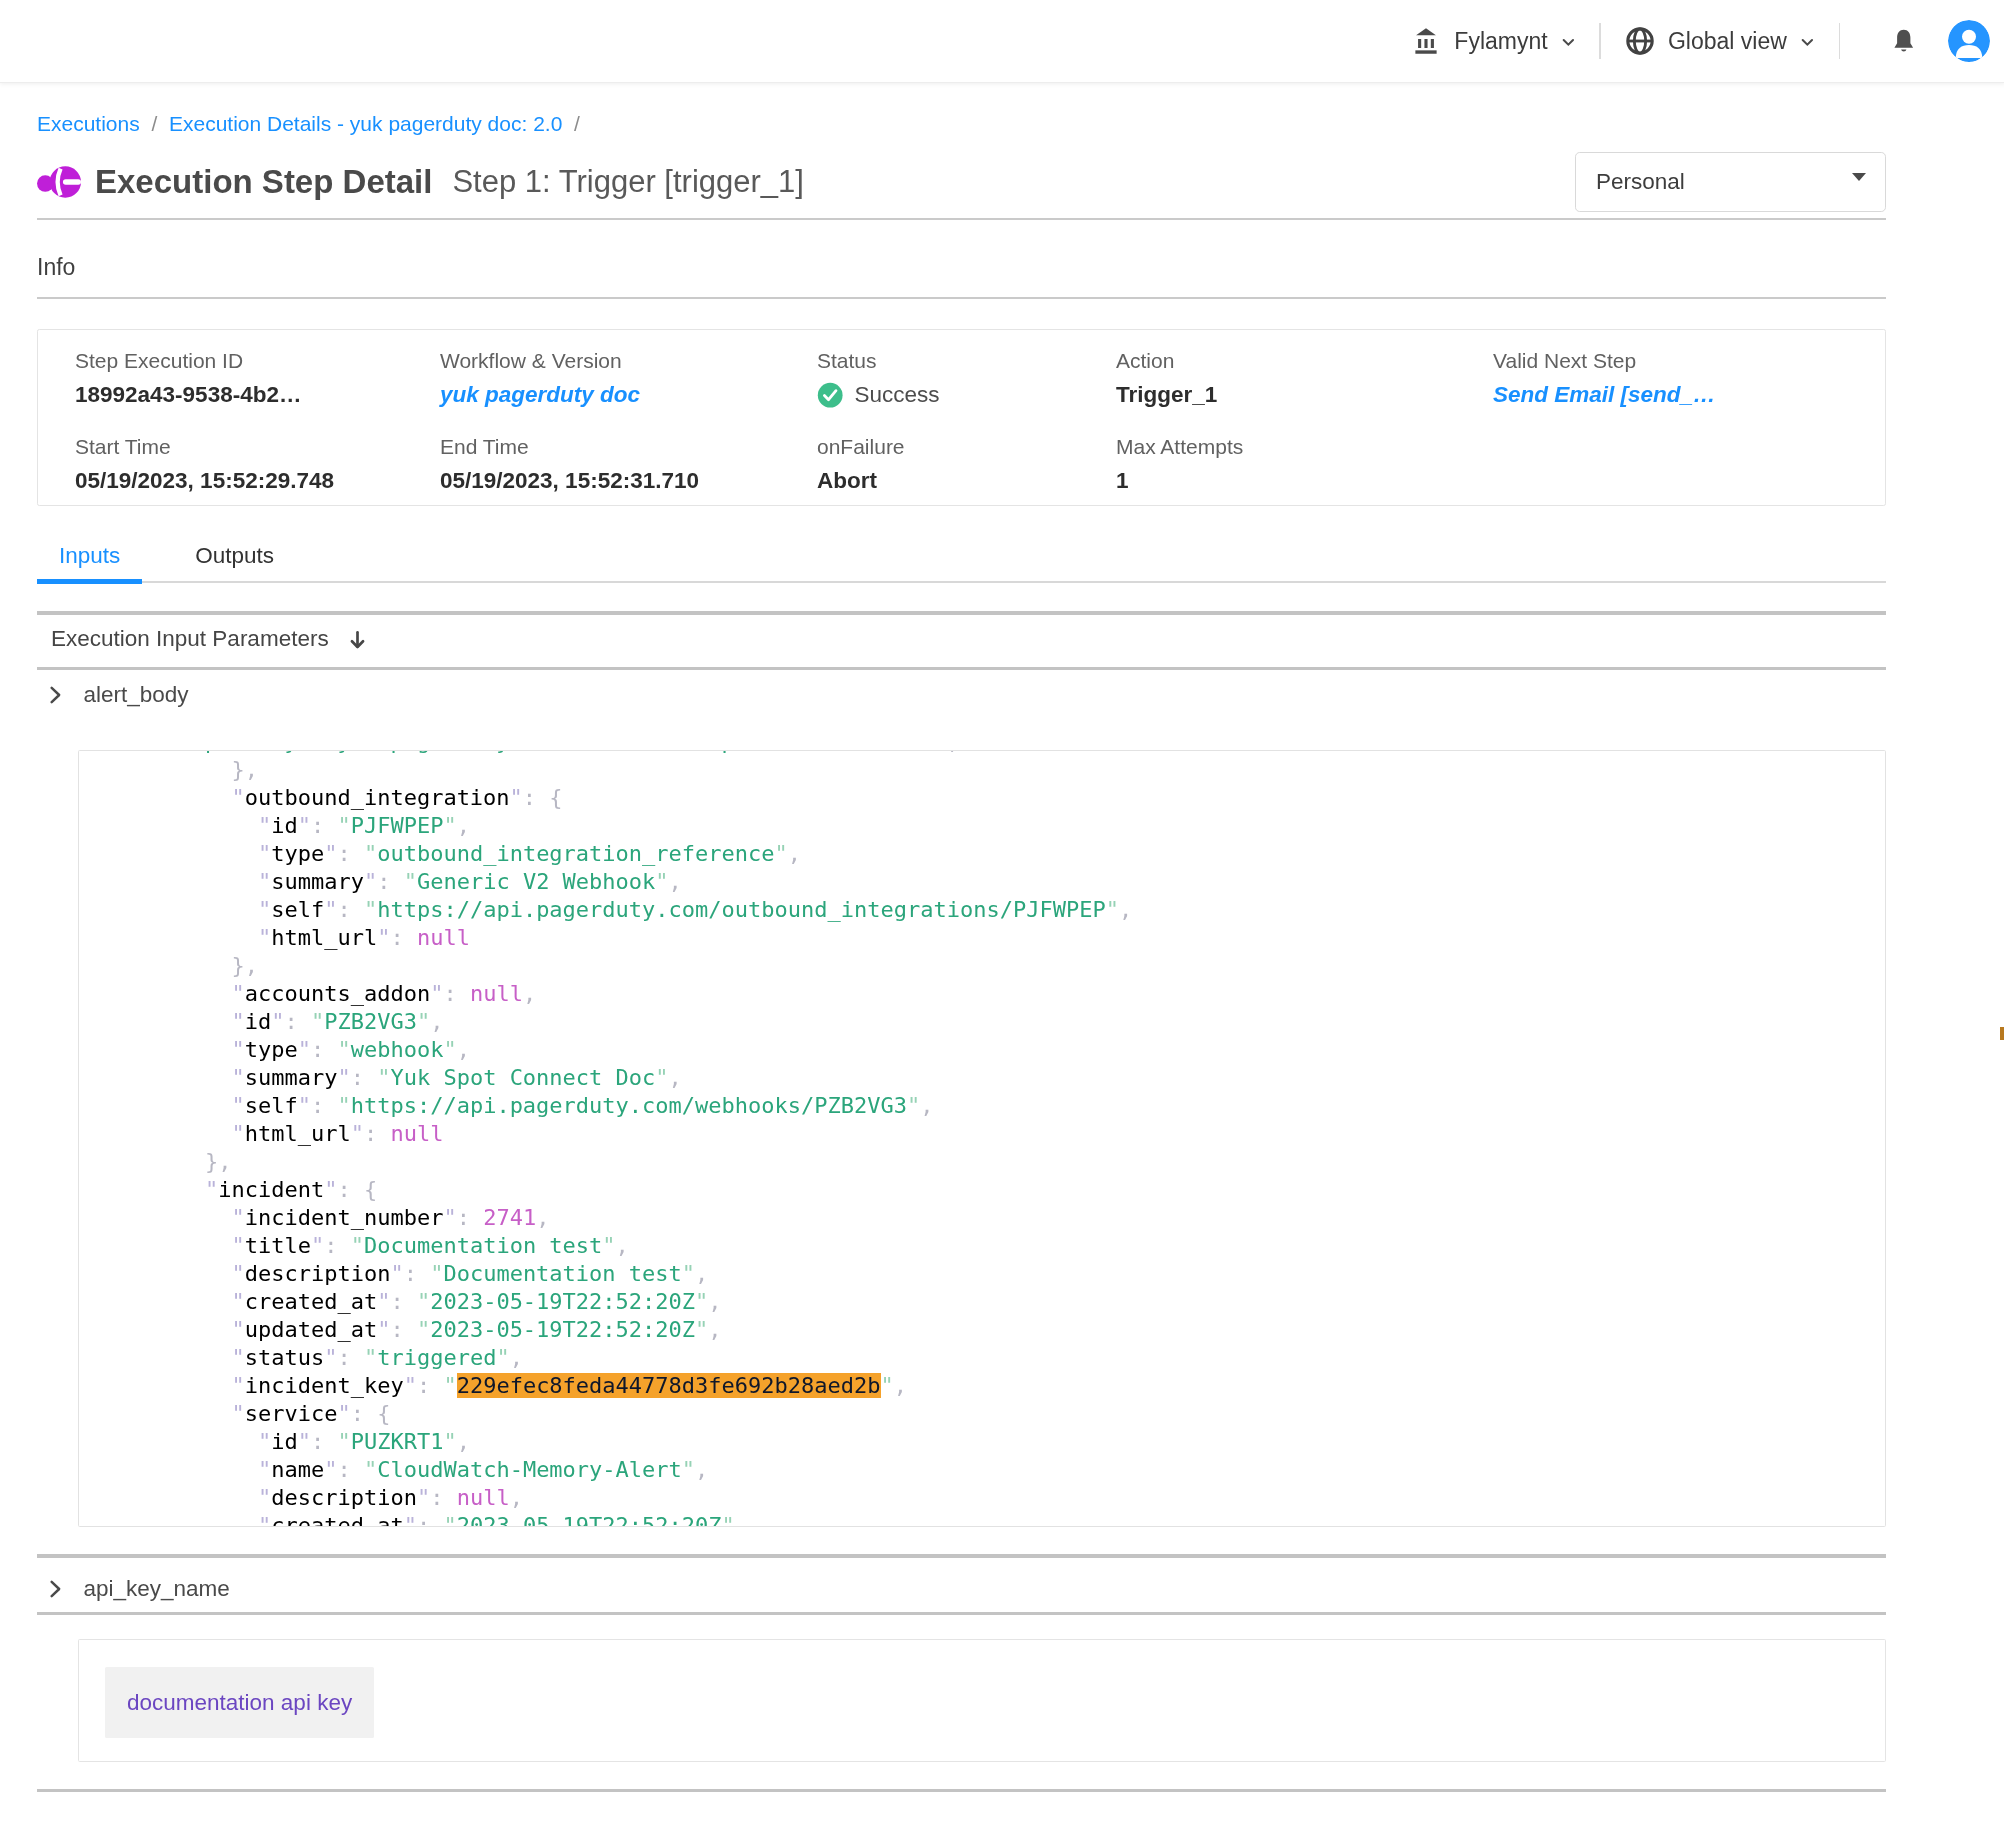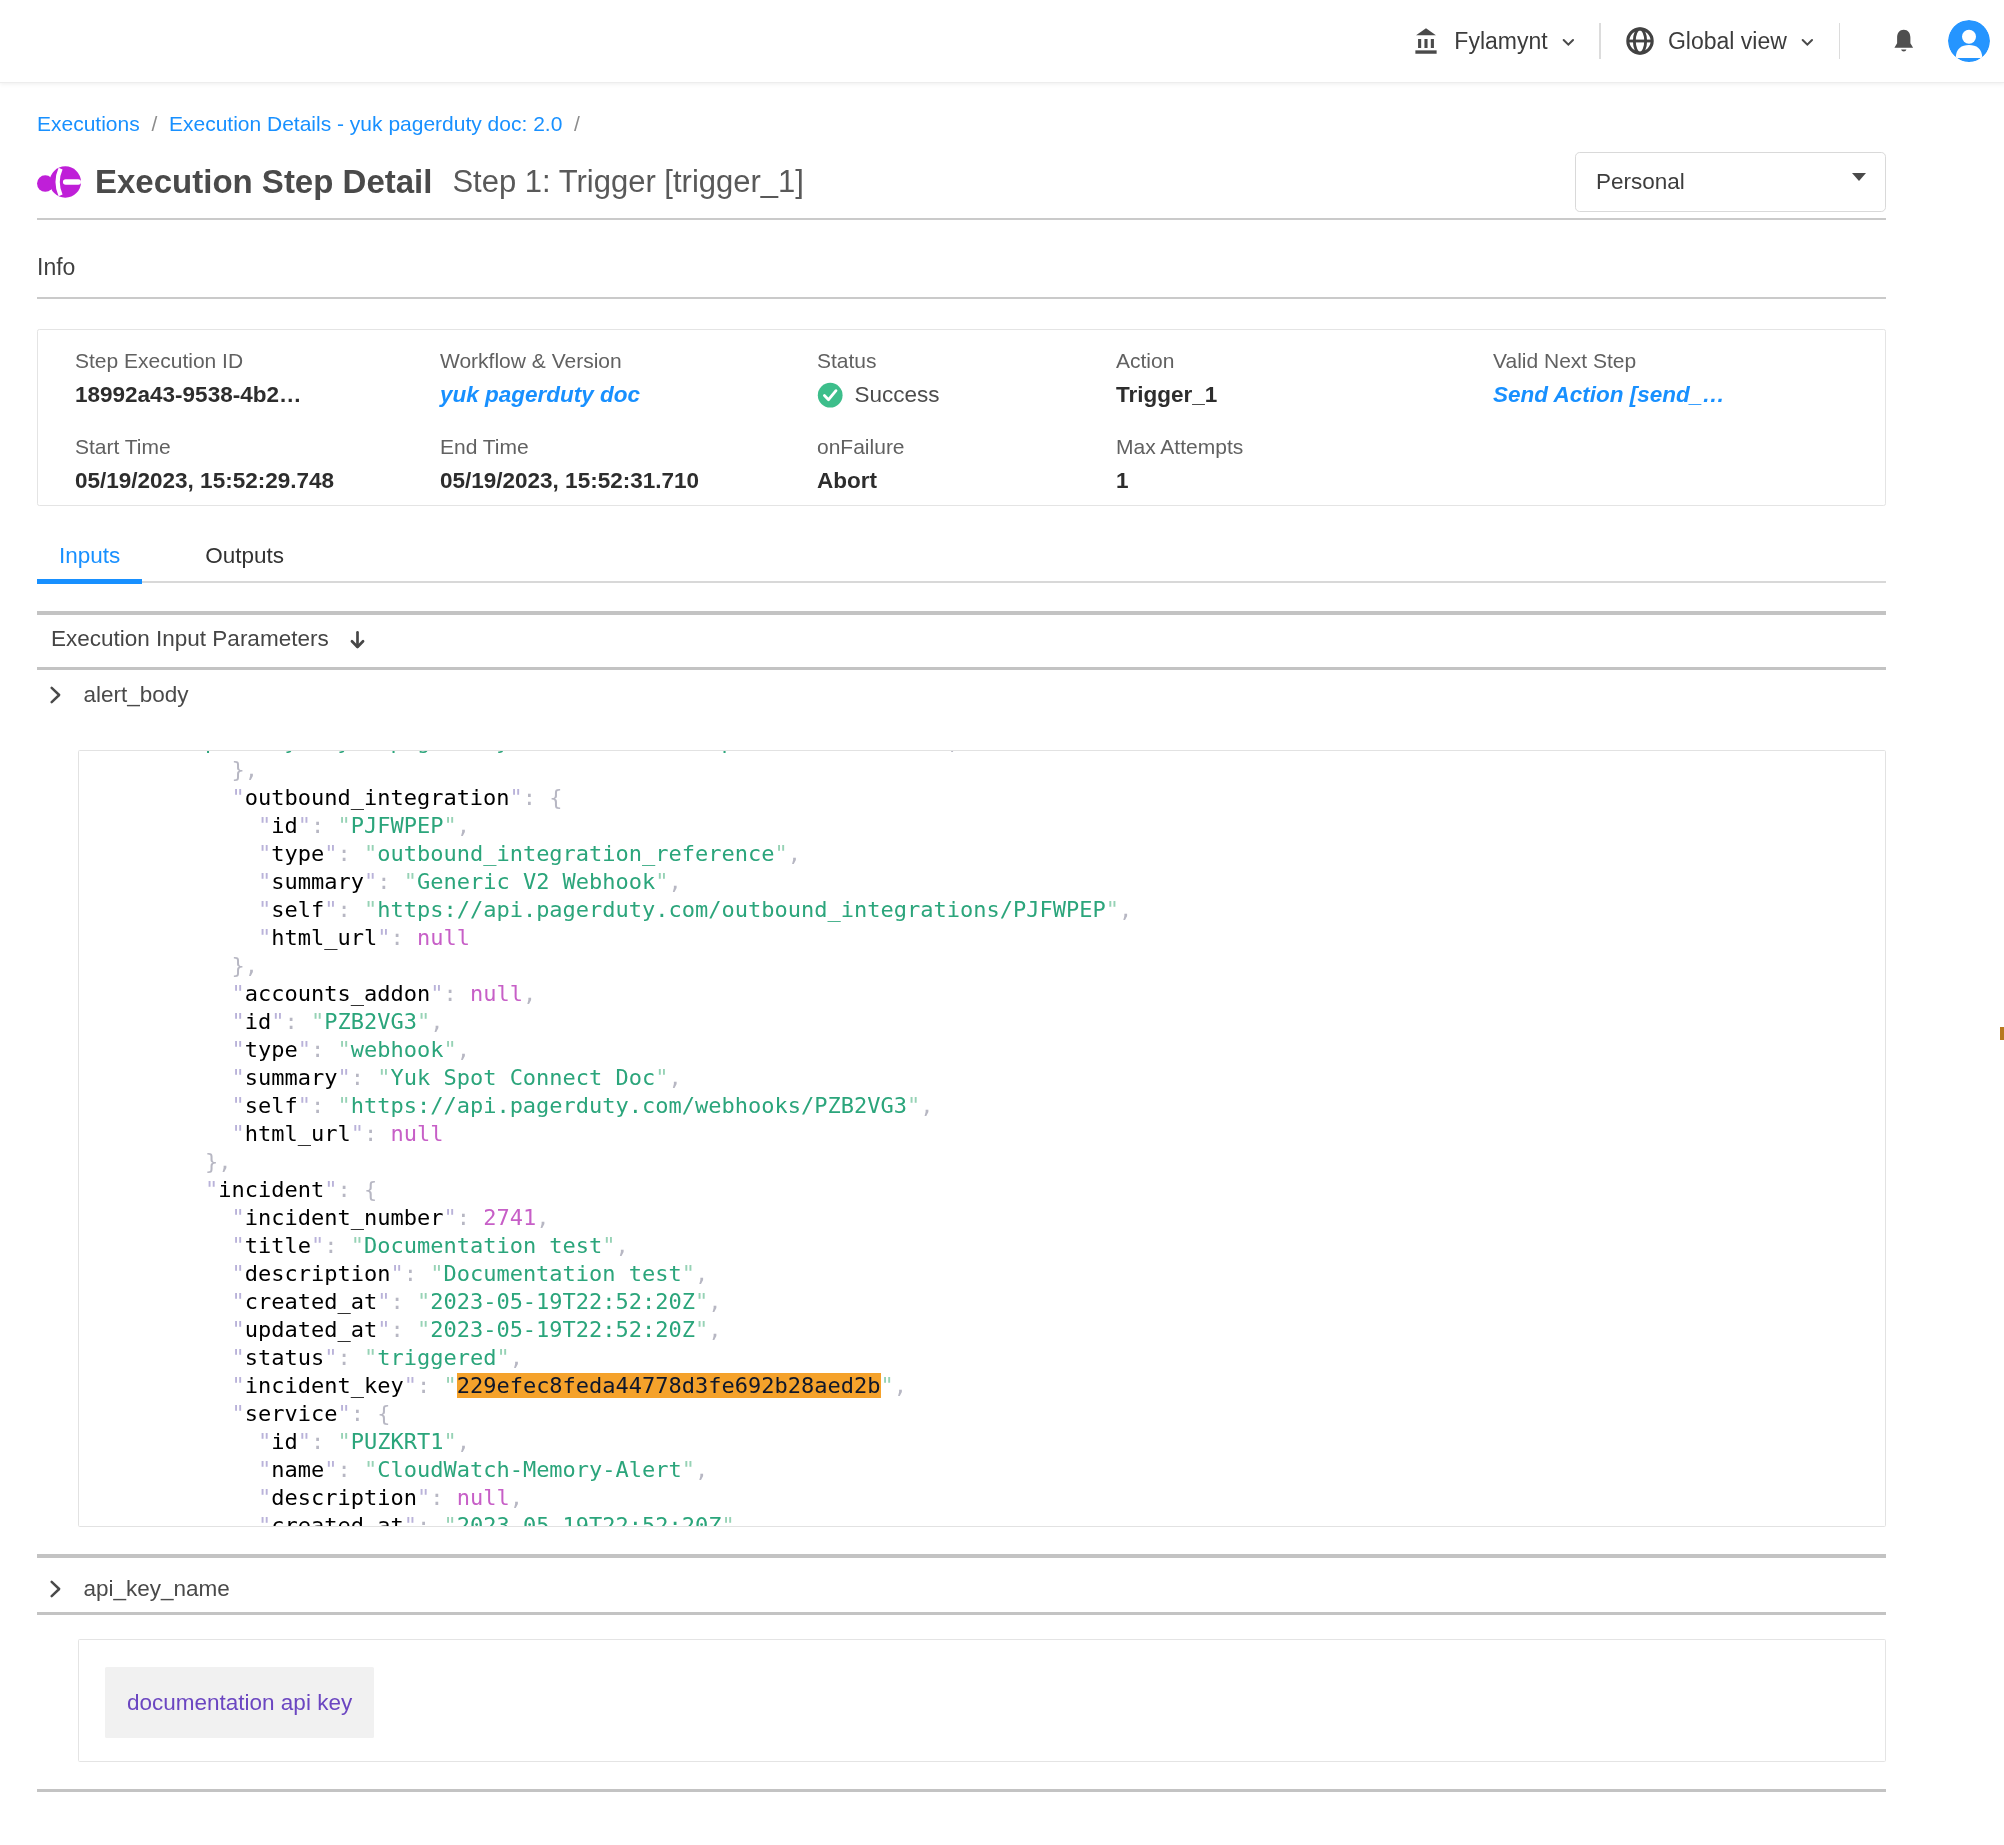--- a/index.html
+++ b/index.html
@@ -44,21 +44,21 @@
   .info-card{margin-top:29.5px;height:177px;border:1.6px solid #e4e4e4;border-radius:2.3px;
     box-sizing:border-box;background:#fff;padding:20px 0 0 37px;}
   .info-row{display:grid;grid-template-columns:365px 377px 299px 377px 1fr;}
   .info-row + .info-row{margin-top:28px;}
   .fld-label{font-size:21px;color:#616161;line-height:22px;}
   .fld-value{margin-top:10px;font-size:22.5px;font-weight:600;color:#2d2d2d;line-height:26.4px;}
   .fld-value.link{color:#1890ff;cursor:pointer;font-style:italic;}
   .fld-value.status{display:flex;align-items:center;font-weight:400;color:#4c4c4c;}
   .status-ic{margin-right:11px;display:inline-flex;}
   
-  .tabbar{margin-top:37px;display:flex;gap:41px;border-bottom:2.3px solid #d8d8d8;}
+  .tabbar{margin-top:37px;display:flex;gap:31px;border-bottom:2.3px solid #d8d8d8;}
   .tab{padding:0 22px 12.4px 22px;font-size:22.5px;line-height:26.4px;color:#333;position:relative;cursor:pointer;}
   .tab.active{color:#1890ff;}
   .tab.active::after{content:"";position:absolute;left:0;right:0;bottom:-2.3px;height:4.7px;background:#1890ff;}
   .r3{margin-top:28px;}
   .eip-row{margin:7.8px 0 0 14px;height:34px;display:flex;align-items:center;cursor:pointer;}
   .eip-title{font-size:22.5px;color:#454545;}
   .eip-arrow{margin-left:17px;margin-top:3.1px;}
   .r4{margin-top:11px;}
   .expander{height:50px;display:flex;align-items:center;padding-left:7.8px;cursor:pointer;}
   .expander.tall{height:45px;margin-top:9px;}
@@ -184,21 +184,21 @@
             </span>
             <span>Success</span>
           </div>
         </div>
         <div class="info-field">
           <div class="fld-label">Action</div>
           <div class="fld-value">Trigger_1</div>
         </div>
         <div class="info-field">
           <div class="fld-label">Valid Next Step</div>
-          <div class="fld-value link">Send Action [send_…</div>
+          <div class="fld-value link">Send Email [send_…</div>
         </div>
       </div>
       <div class="info-row">
         <div class="info-field">
           <div class="fld-label">Start Time</div>
           <div class="fld-value">05/19/2023, 15:52:29.748</div>
         </div>
         <div class="info-field">
           <div class="fld-label">End Time</div>
           <div class="fld-value">05/19/2023, 15:52:31.710</div>

